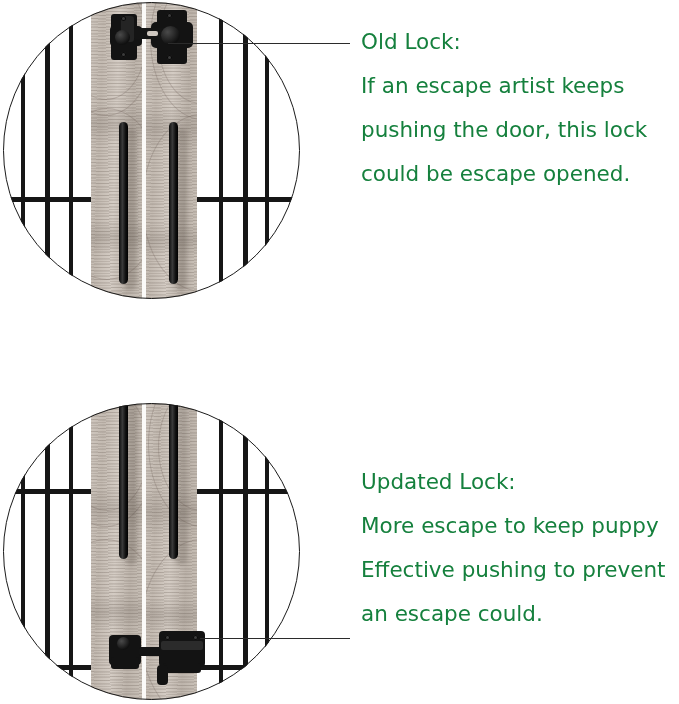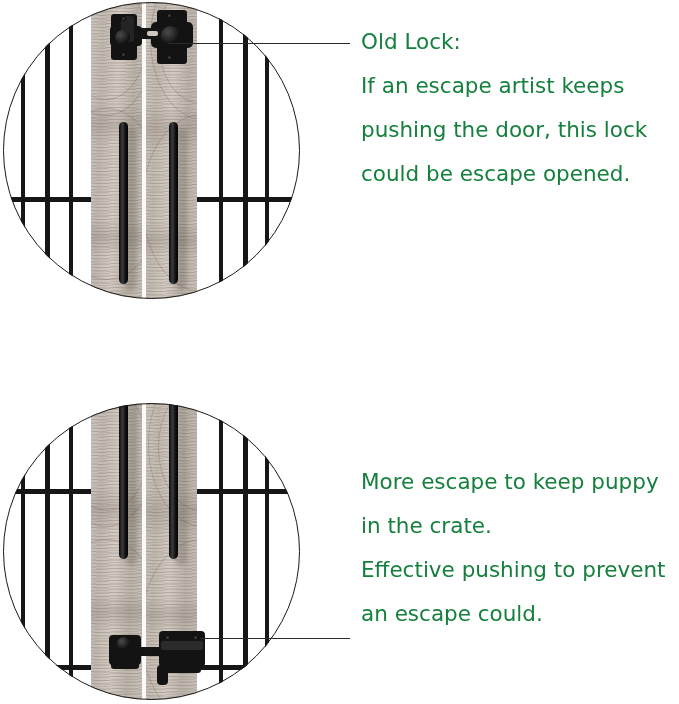--- a/index.html
+++ b/index.html
@@ -329,19 +329,19 @@
         <div class="lk-screw" style="left:84px; top:6px;"></div>
       </div>
 
     </div>
   </div>
   <div class="circle-ring" id="ring-bottom"></div>
 
   <div class="leader" style="left:200px; top:638px; width:150px;"></div>
 
   <div class="text-block" id="text-updated">
+    <div class="text-line heading">Updated Lock:</div>
     <div class="text-line">More escape to keep puppy</div>
-    <div class="text-line">in the crate.</div>
     <div class="text-line">Effective pushing to prevent</div>
     <div class="text-line">an escape could.</div>
   </div>
 
 </div>
 
 </body></html>

